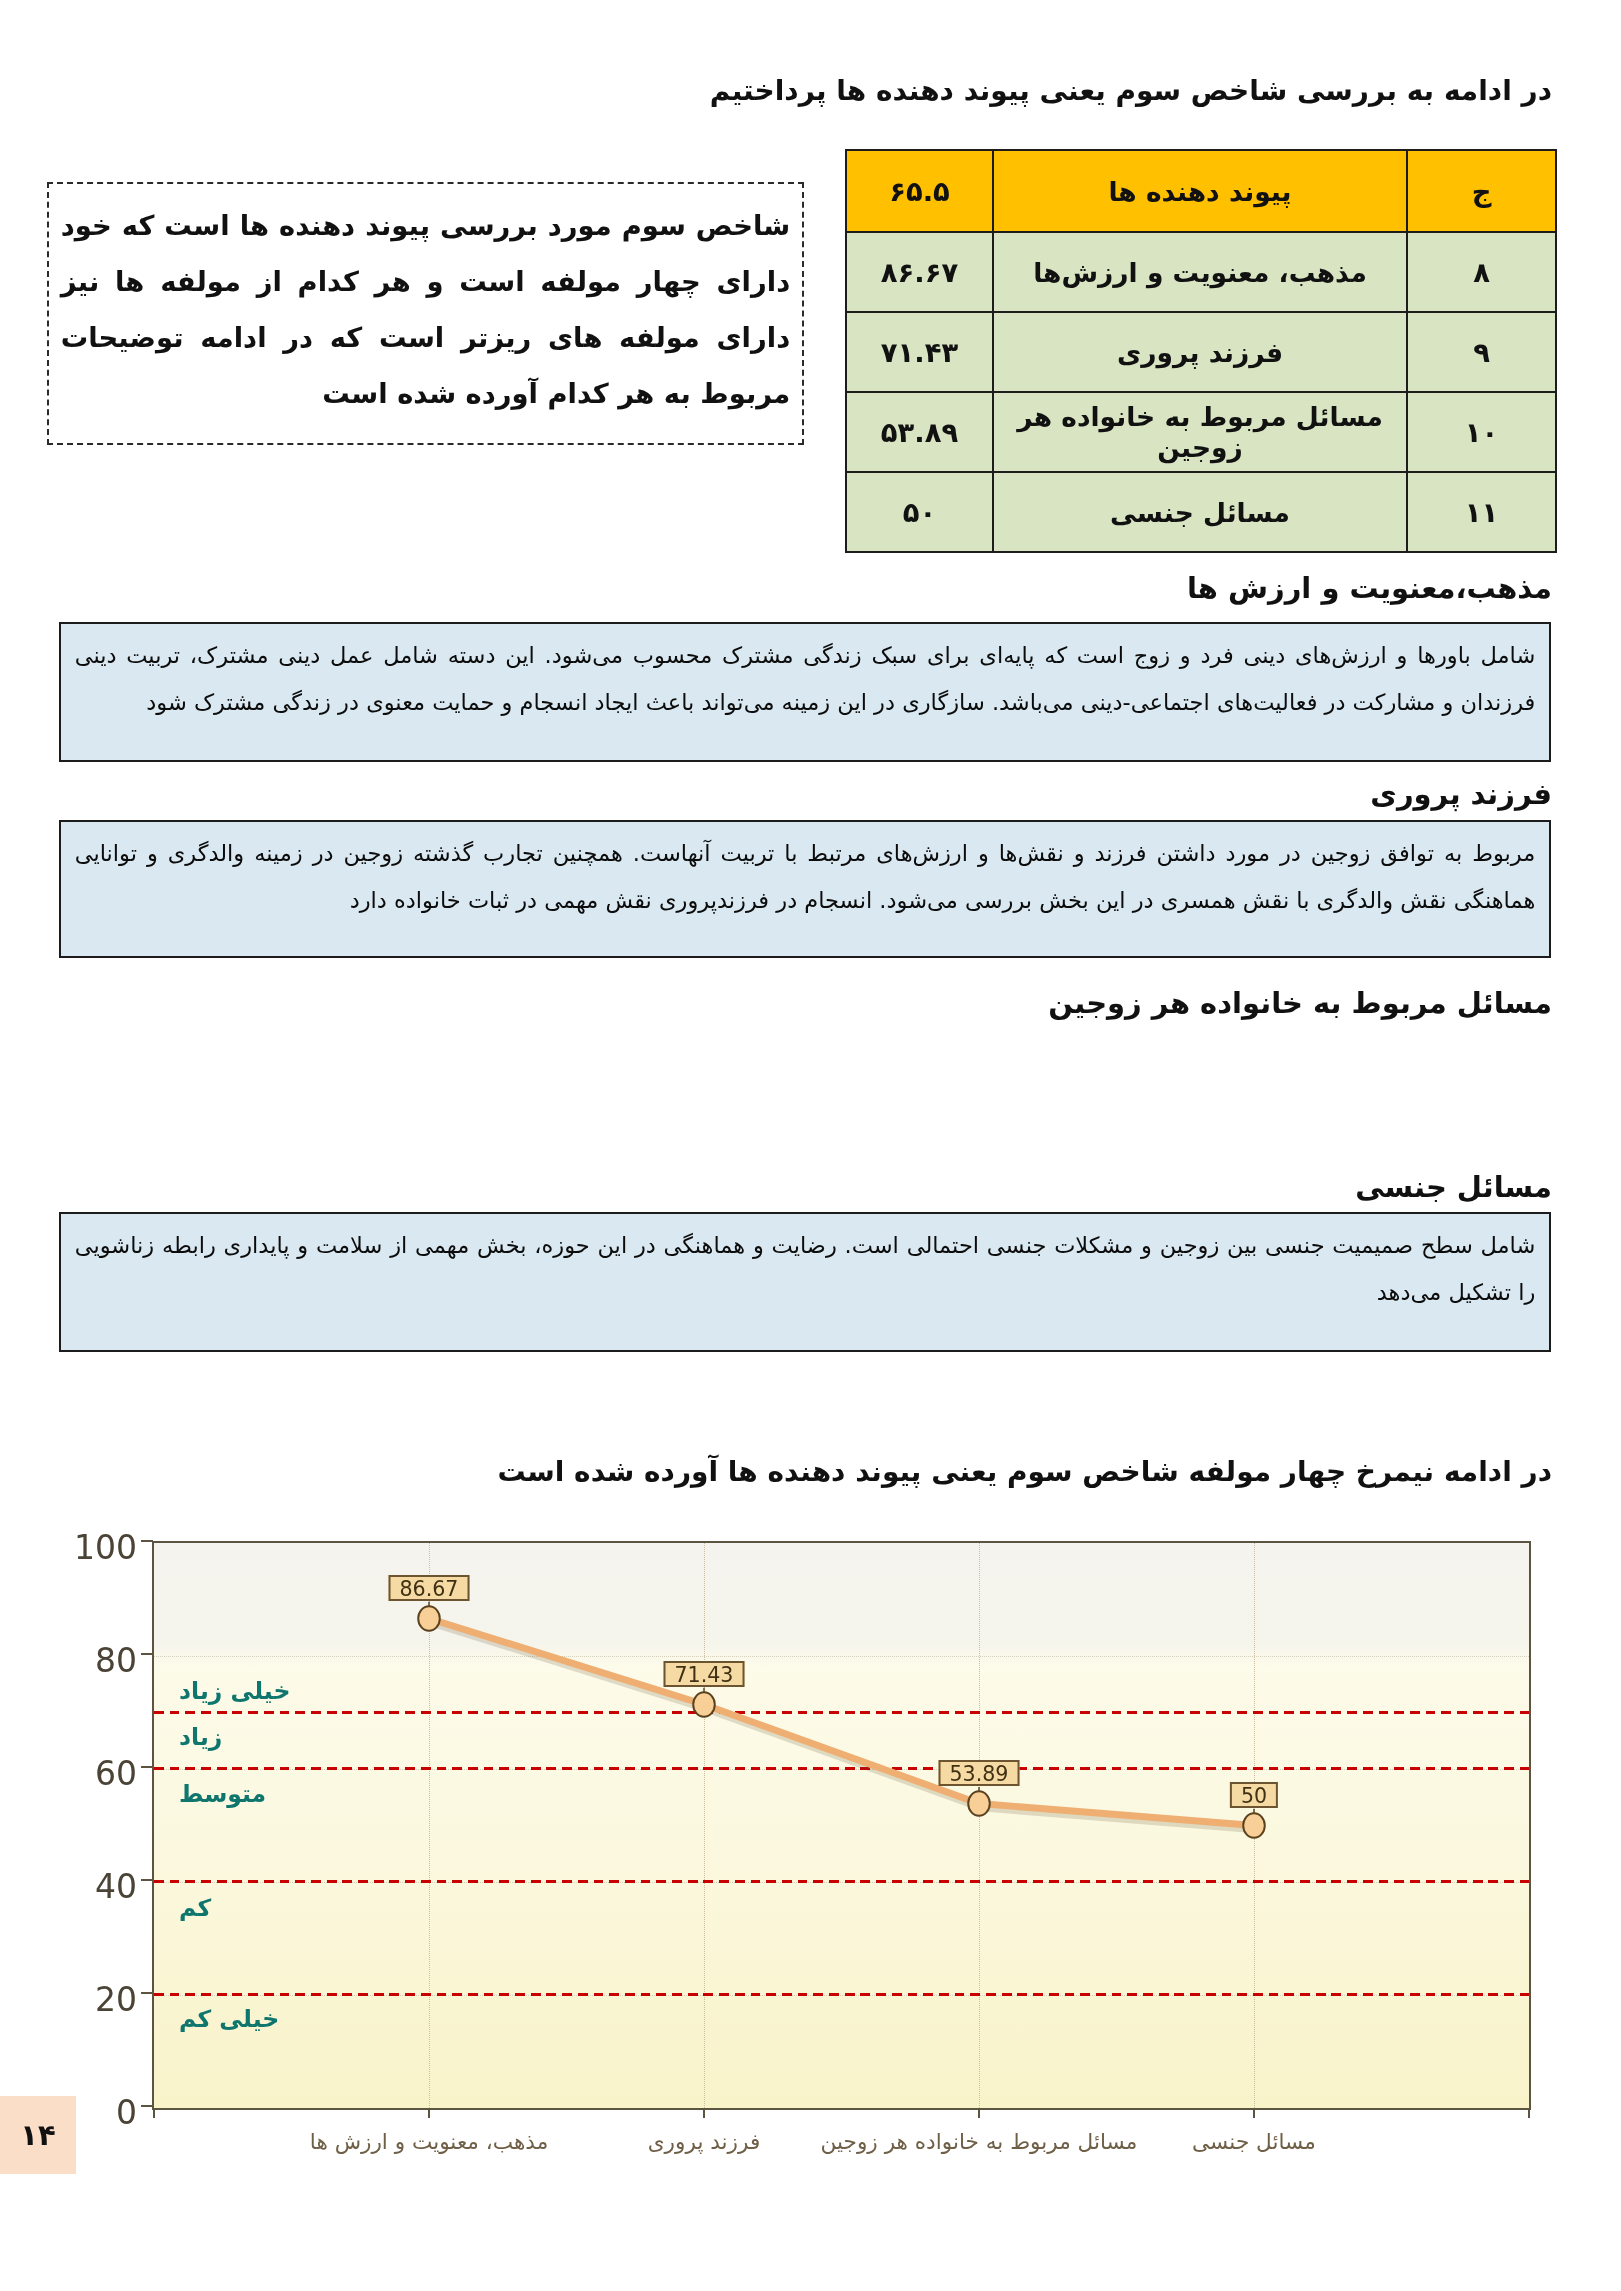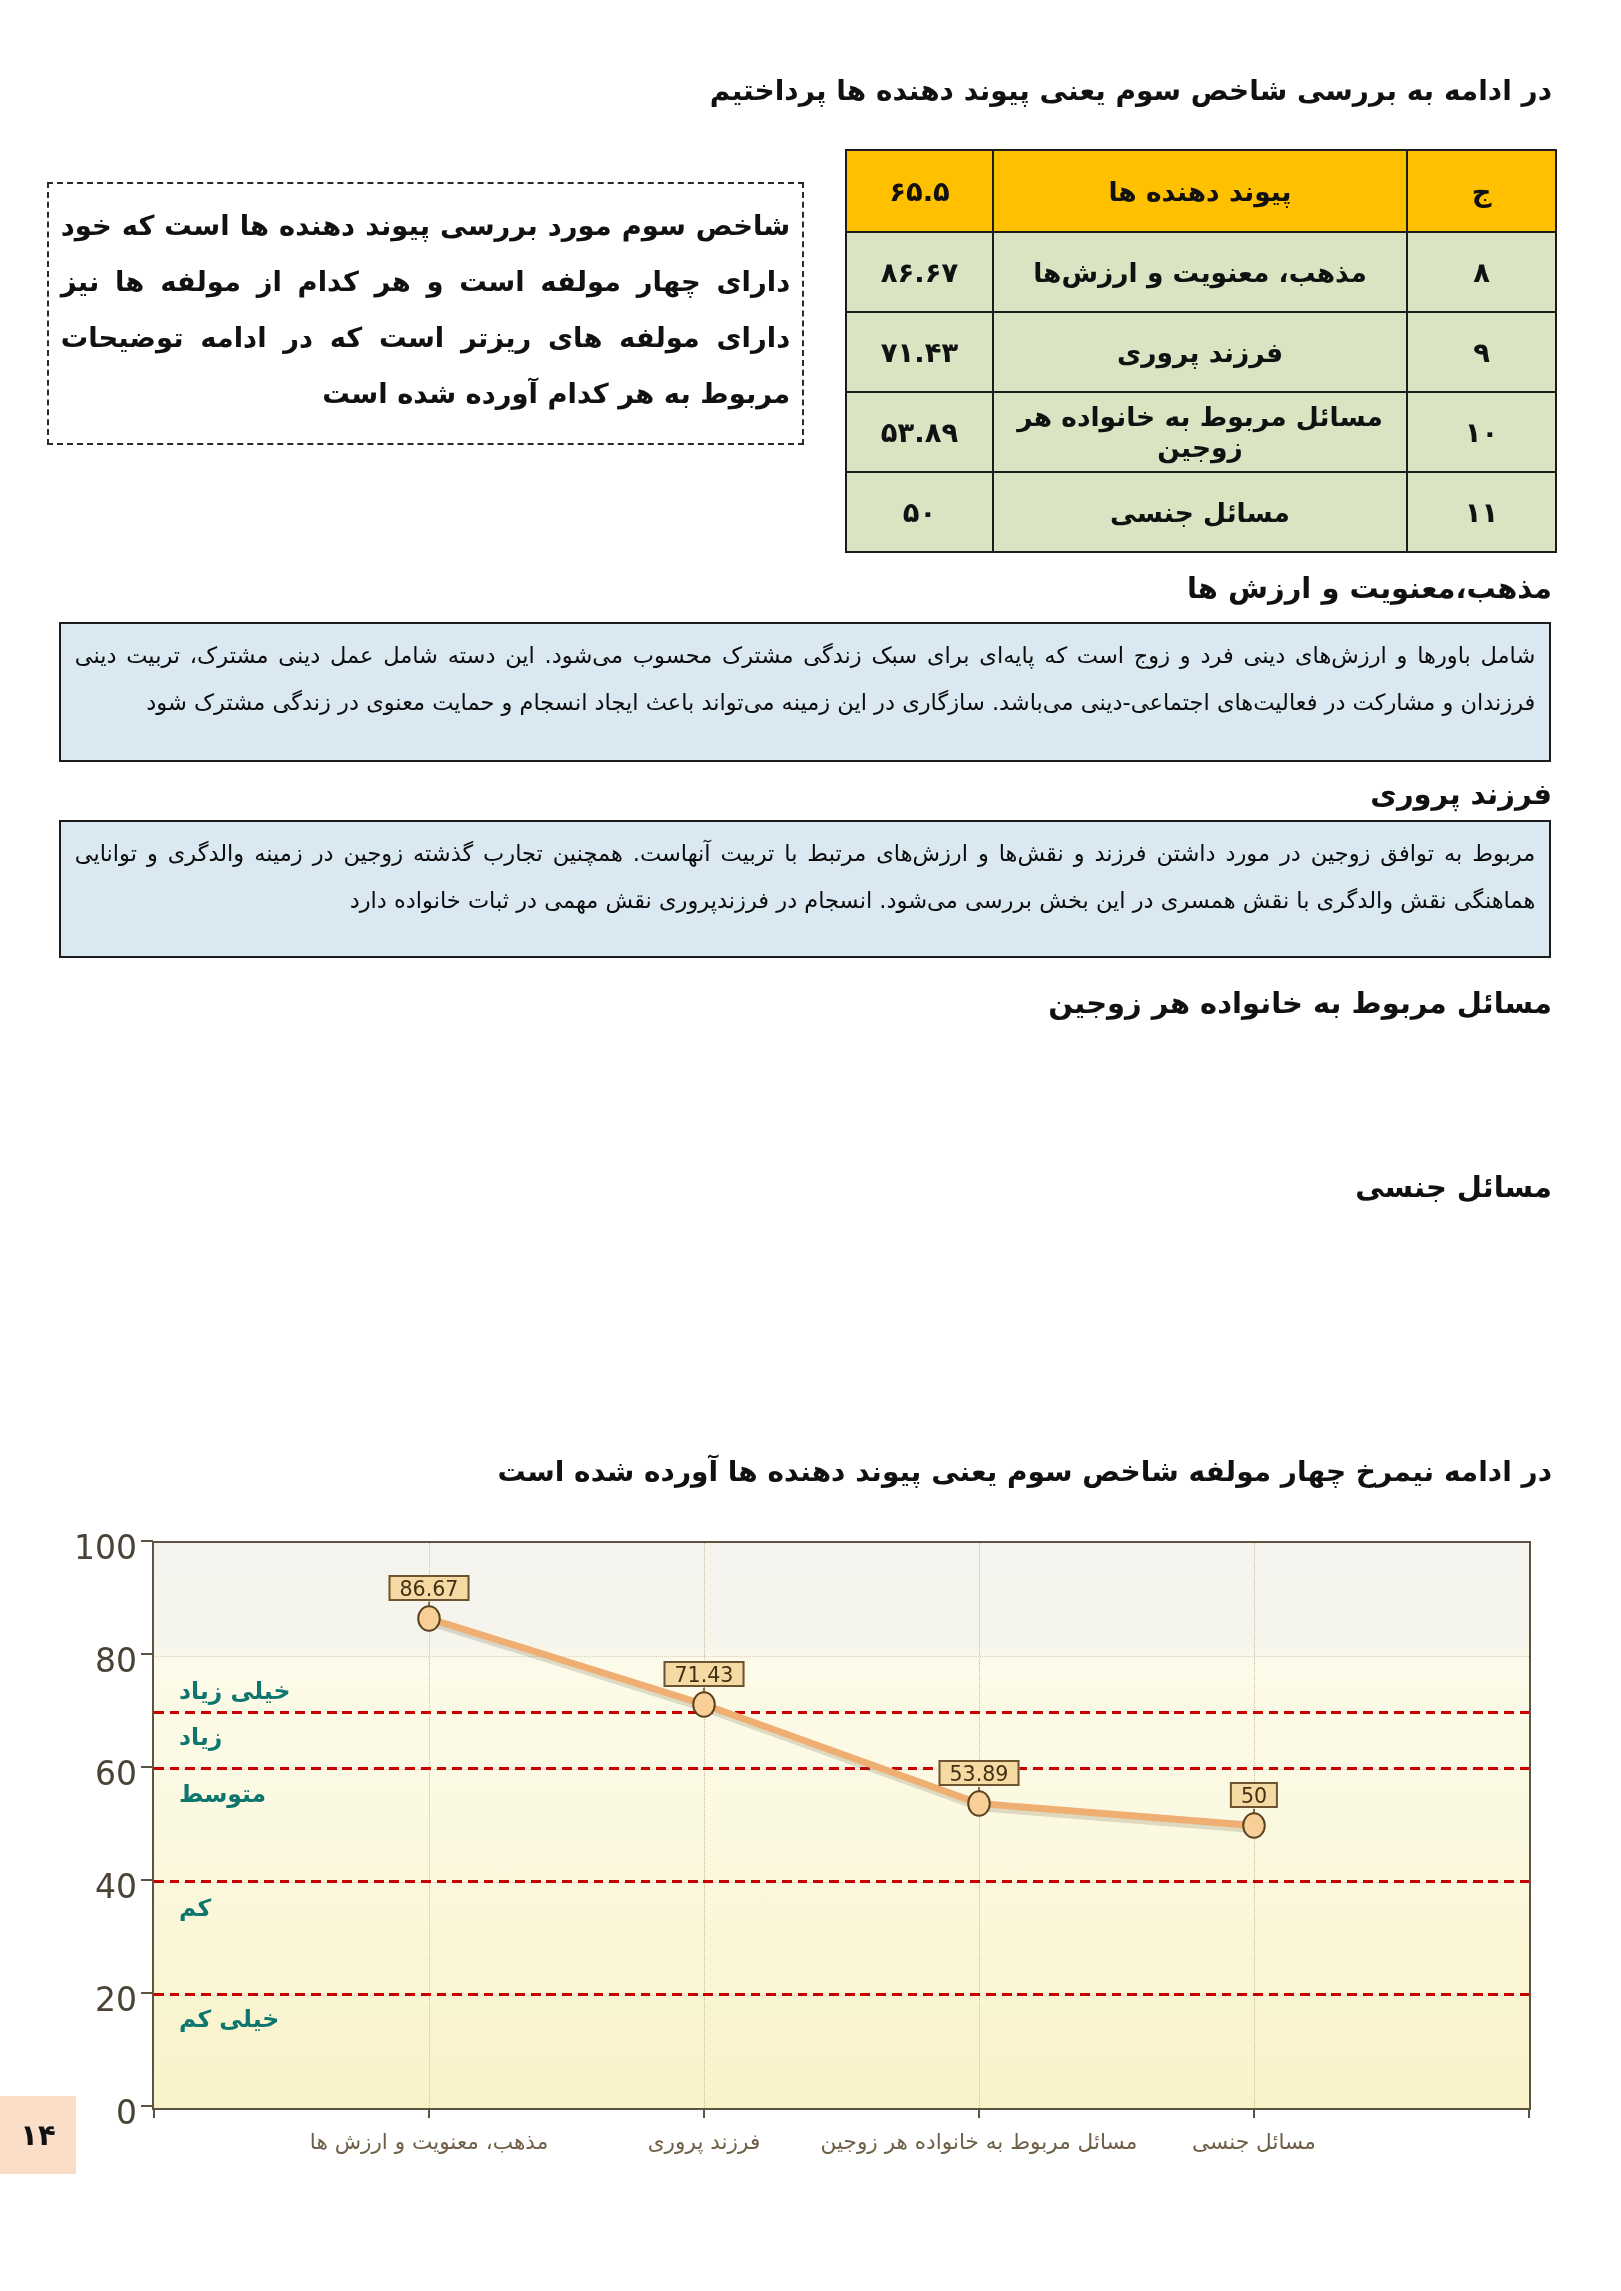--- a/index.html
+++ b/index.html
@@ -121,20 +121,21 @@
 
   <div class="sec-heading fa" style="top:571px;">مذهب،معنویت و ارزش ها</div>
   <div class="sec-box" style="top:622px;height:140px;">شامل باورها و ارزش‌های دینی فرد و زوج است که پایه‌ای برای سبک زندگی مشترک محسوب می‌شود. این دسته شامل عمل دینی مشترک، تربیت دینی فرزندان و مشارکت در فعالیت‌های اجتماعی-دینی می‌باشد. سازگاری در این زمینه می‌تواند باعث ایجاد انسجام و حمایت معنوی در زندگی مشترک شود</div>
 
   <div class="sec-heading fa" style="top:777px;">فرزند پروری</div>
   <div class="sec-box" style="top:820px;height:138px;">مربوط به توافق زوجین در مورد داشتن فرزند و نقش‌ها و ارزش‌های مرتبط با تربیت آنهاست. همچنین تجارب گذشته زوجین در زمینه والدگری و توانایی هماهنگی نقش والدگری با نقش همسری در این بخش بررسی می‌شود. انسجام در فرزندپروری نقش مهمی در ثبات خانواده دارد</div>
 
   <div class="sec-heading fa" style="top:986px;">مسائل مربوط به خانواده هر زوجین</div>
 
   <div class="sec-heading fa" style="top:1170px;">مسائل جنسی</div>
+  <div class="sec-box" style="top:1212px;height:140px;">شامل سطح صمیمیت جنسی بین زوجین و مشکلات جنسی احتمالی است. رضایت و هماهنگی در این حوزه، بخش مهمی از سلامت و پایداری رابطه زناشویی را تشکیل می‌دهد</div>
 
   <div class="chart-caption fa">در ادامه نیمرخ چهار مولفه شاخص سوم یعنی پیوند دهنده ها آورده شده است</div>
 
   <div class="chart">
     <div class="plot"></div>
     <div class="overlay" id="plot-overlay">
         <div class="vgrid" style="left: 275px;"></div>
         <div class="vgrid" style="left: 550px;"></div>
         <div class="vgrid" style="left: 825px;"></div>
         <div class="vgrid" style="left: 1100px;"></div>

